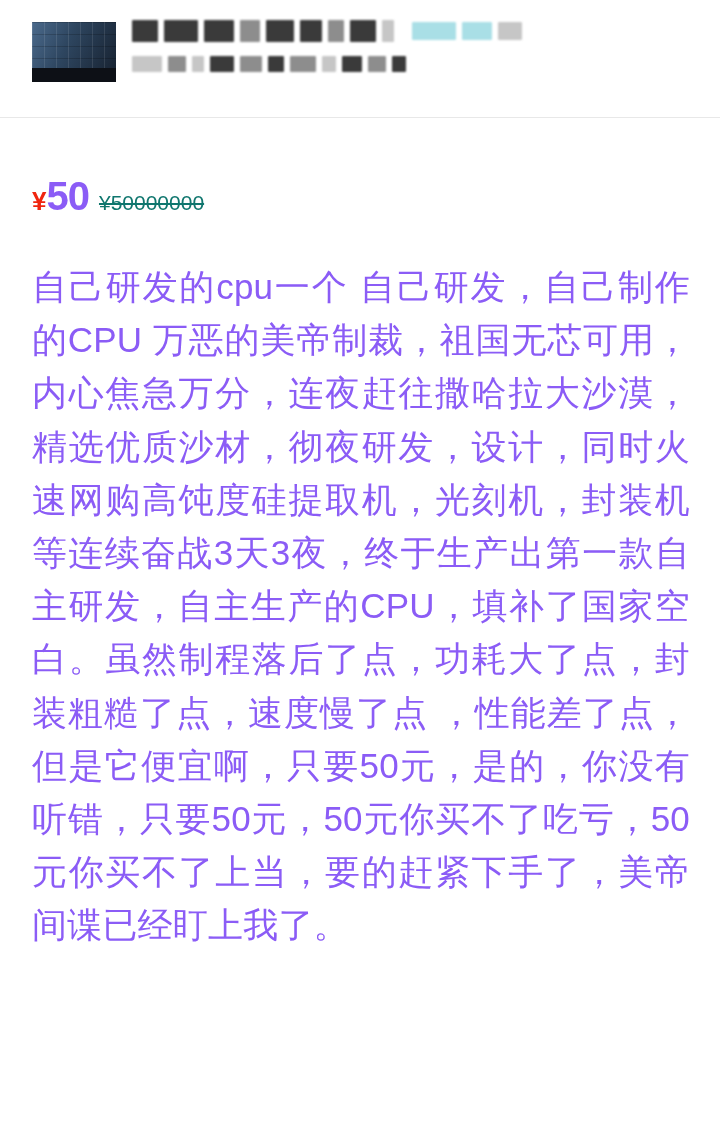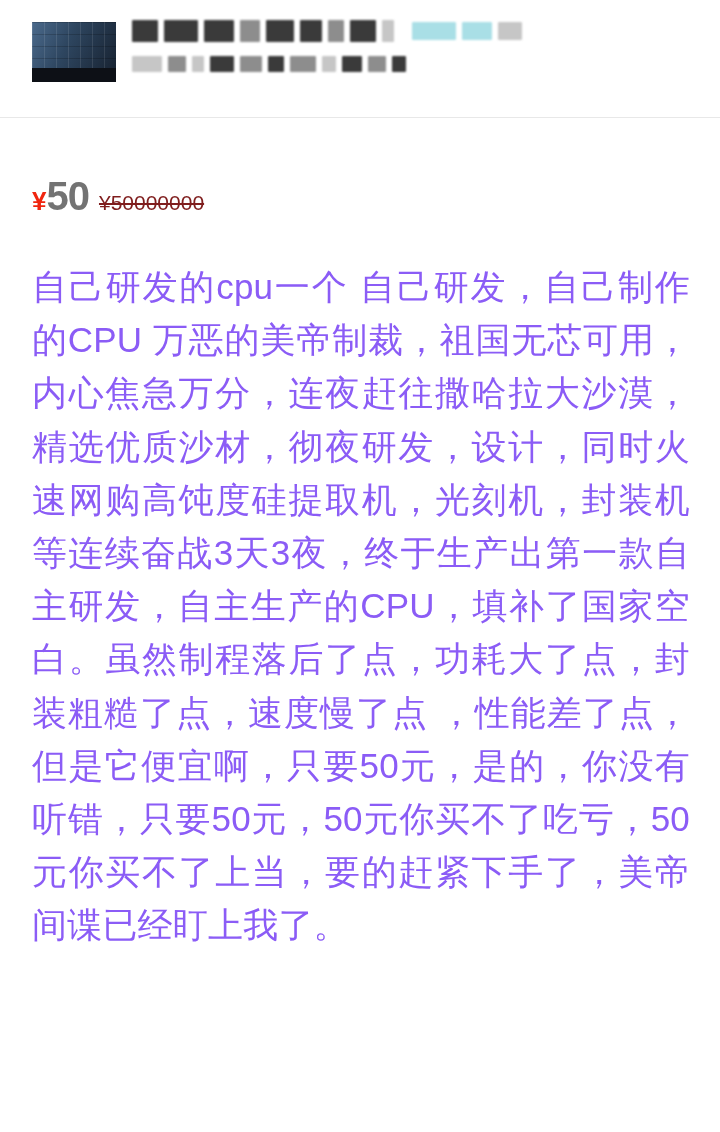--- a/index.html
+++ b/index.html
@@ -95,29 +95,29 @@
     display: flex;
     align-items: baseline;
   }
   .price-cur {
     color: #f0250f;
     font-size: 26px;
     font-weight: bold;
     line-height: 1;
   }
   .price-val {
-    color: #737373;
+    color: #8b5cf6;
     font-size: 40px;
     font-weight: bold;
     line-height: 1;
     letter-spacing: -1px;
   }
   .price-old {
     margin-left: 10px;
-    color: #7f1d1d;
+    color: #0f766e;
     font-size: 21px;
     text-decoration: line-through;
     line-height: 1;
   }
 
   
   .desc {
     padding: 44px 30px 0 32px;
     font-size: 35px;
     line-height: 1.52;

